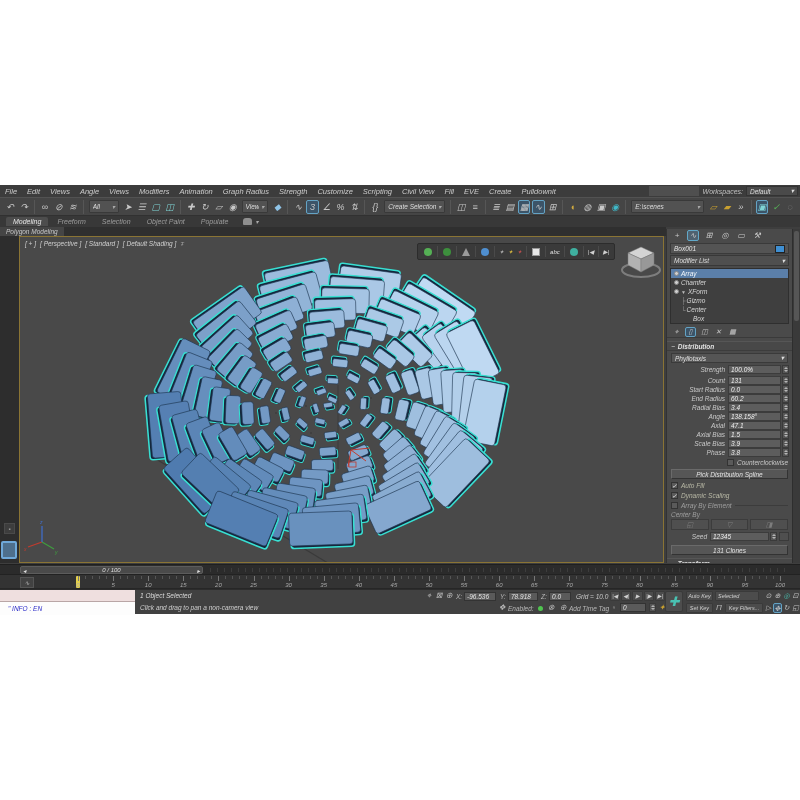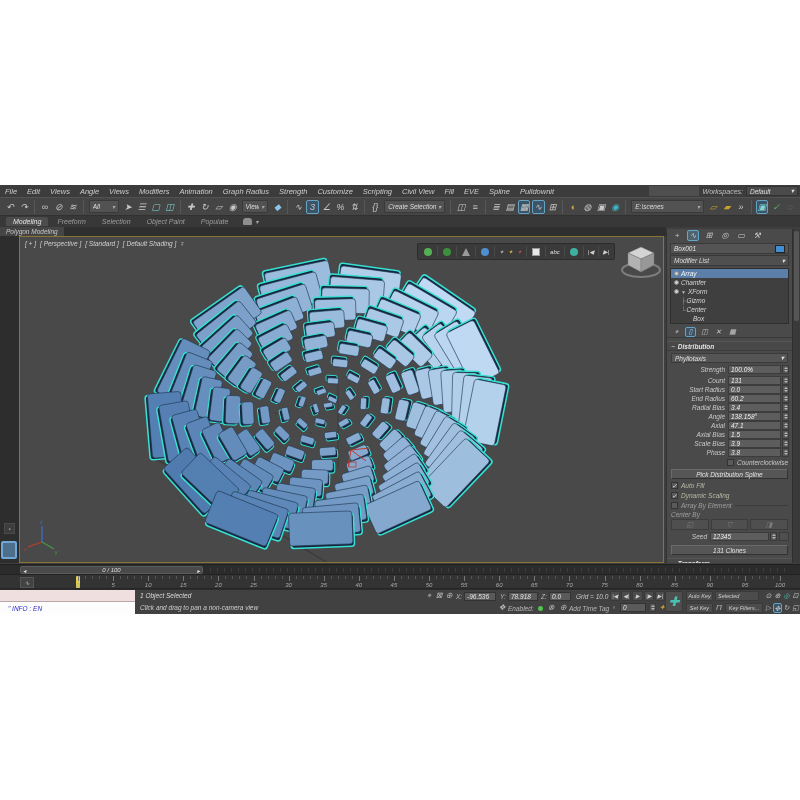--- a/index.html
+++ b/index.html
@@ -122,21 +122,21 @@
         <span class="mitem">Views</span>
         <span class="mitem">Modifiers</span>
         <span class="mitem">Animation</span>
         <span class="mitem">Graph Radius</span>
         <span class="mitem">Strength</span>
         <span class="mitem">Customize</span>
         <span class="mitem">Scripting</span>
         <span class="mitem">Civil View</span>
         <span class="mitem">Fill</span>
         <span class="mitem">EVE</span>
-        <span class="mitem">Spline</span>
+        <span class="mitem">Create</span>
         <span class="mitem">Pulldownit</span>
       </div>
     <div id="menu-right">
       <div id="menu-spacer"></div>
       <span id="ws-label">Workspaces:</span>
       <div id="ws-dd">
         <span>Default</span>
         <span>▾</span>
       </div>
     </div>

